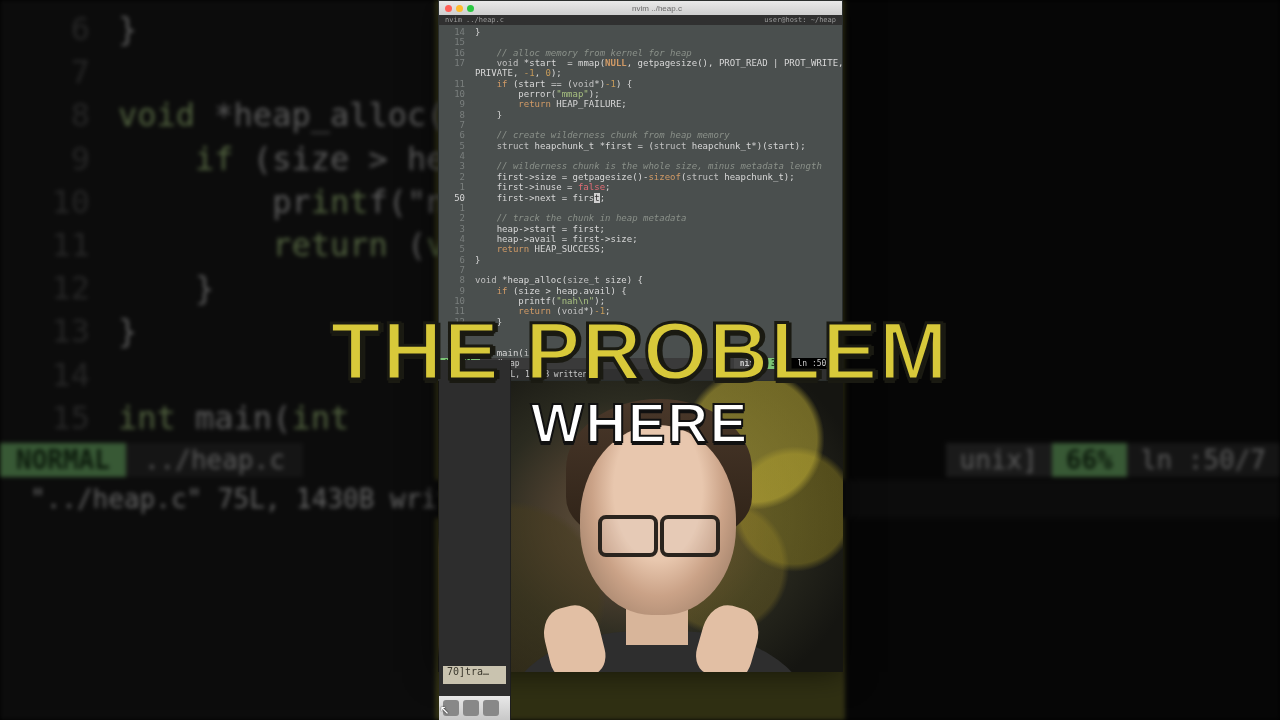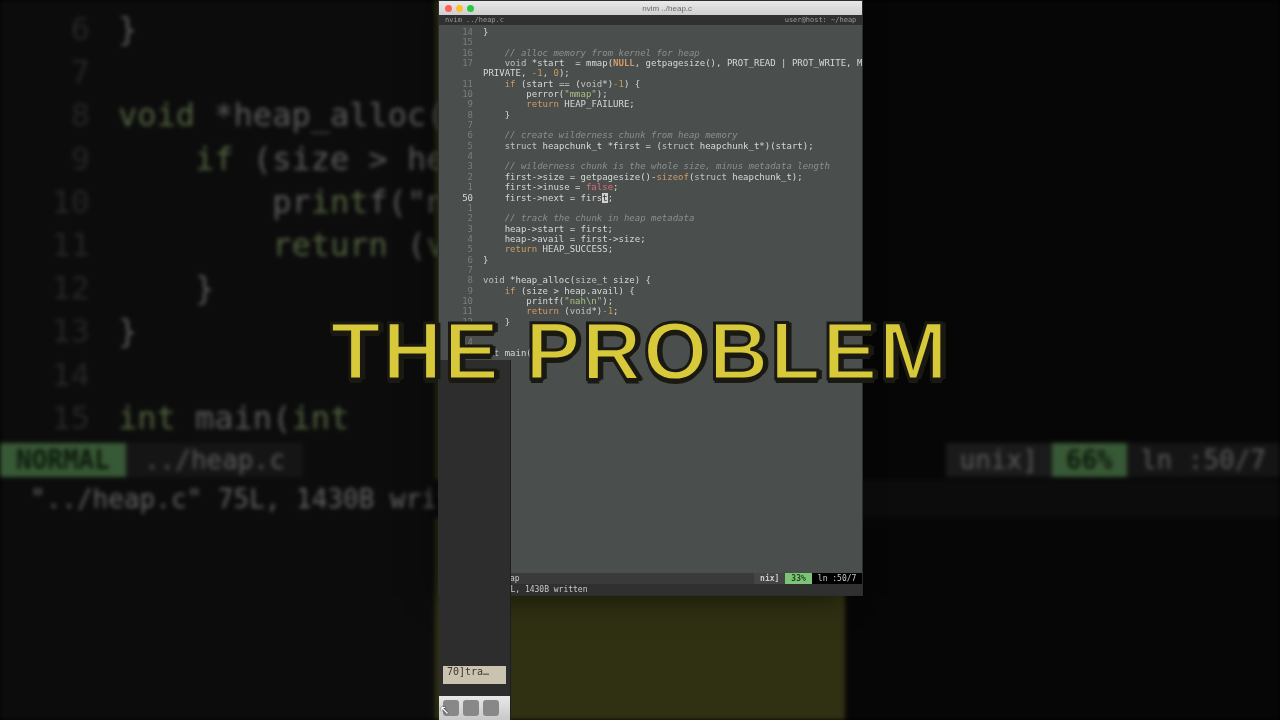--- a/index.html
+++ b/index.html
@@ -29,24 +29,24 @@
   .bg-status .mode { background:#7cc576; color:#1b3a1b; padding:2px 16px; font-weight:bold;}
   .bg-status .path { background:#2f2f2f; color:#ccc; padding:2px 18px; flex:0 0 auto;}
   .bg-status .spacer{ flex:1; background:#2f2f2f;}
   .bg-status .enc  { background:#3a3a3a; color:#ccc; padding:2px 14px;}
   .bg-status .pct  { background:#7cc576; color:#1b3a1b; padding:2px 14px; font-weight:bold;}
   .bg-status .pos  { background:#2f2f2f; color:#ccc; padding:2px 14px;}
   .bg-written { color:#ddd; font-size:26px; padding:4px 30px; background:#1a1a1a;}
 
   
   .column {
-    position:absolute; left:438px; top:0; width:405px; height:596px;
+    position:absolute; left:438px; top:0; width:405px; height:672px;
     background:#3a3a29;
     box-shadow: 0 0 30px rgba(0,0,0,0.6);
-    display:flex; flex-direction:row;
+    display:flex; flex-direction:column;
   }
 
   
   .win {
     background:#424746; flex:0 0 360px; display:flex; flex-direction:column;
     border:1px solid #2a2e2d;
   }
   .win-titlebar{
     height:14px; background:linear-gradient(#e9e9e9,#cfcfcf);
     display:flex; align-items:center; padding:0 6px; gap:4px;
@@ -55,21 +55,21 @@
   .tl-dot{width:7px;height:7px;border-radius:50%;}
   .tl-r{background:#ff5f57;} .tl-y{background:#febc2e;} .tl-g{background:#28c840;}
   .win-titlebar .ttl{flex:1;text-align:center;font-family:sans-serif;color:#6a6a6a;}
   .term-top{
     height:10px;background:#303030;color:#9a9a9a;font-size:7px;
     display:flex;justify-content:space-between;padding:0 6px;align-items:center;
   }
   .codebox{
     flex:1; background:#4a4f4e; font-size:9px; line-height:1.15;
     font-family:"Menlo",monospace; white-space:pre; color:#d8d8d8;
-    padding:2px 0 0 8px; overflow:hidden;
+    padding:2px 0 0 0; overflow:hidden;
   }
   .codebox .row{display:block;}
   .codebox .gut{display:inline-block;width:26px;text-align:right;color:#7a7f7e;margin-right:10px;}
   .codebox .cur{color:#d6d6d6;}
   .codebox .cm{color:#8a9089;font-style:italic;}
   .codebox .kw{color:#d19a66;}
   .codebox .ty{color:#c0c0c0;}
   .codebox .st{color:#a8c080;}
   .codebox .cn{color:#c59a5a;}
   .codebox .bl{color:#e06c75;}
@@ -204,15 +204,16 @@
   </div>
   <div class="taskbar">
     <div class="ic"></div>
     <div class="ic"></div>
     <div class="ic"></div>
   </div>
 </div>
 
 <div class="caption">
   <div class="ln1">THE PROBLEM</div>
+  <div class="ln2">WHERE</div>
 </div>
 
 <div class="cursor">↖</div>
 
 </body></html>

